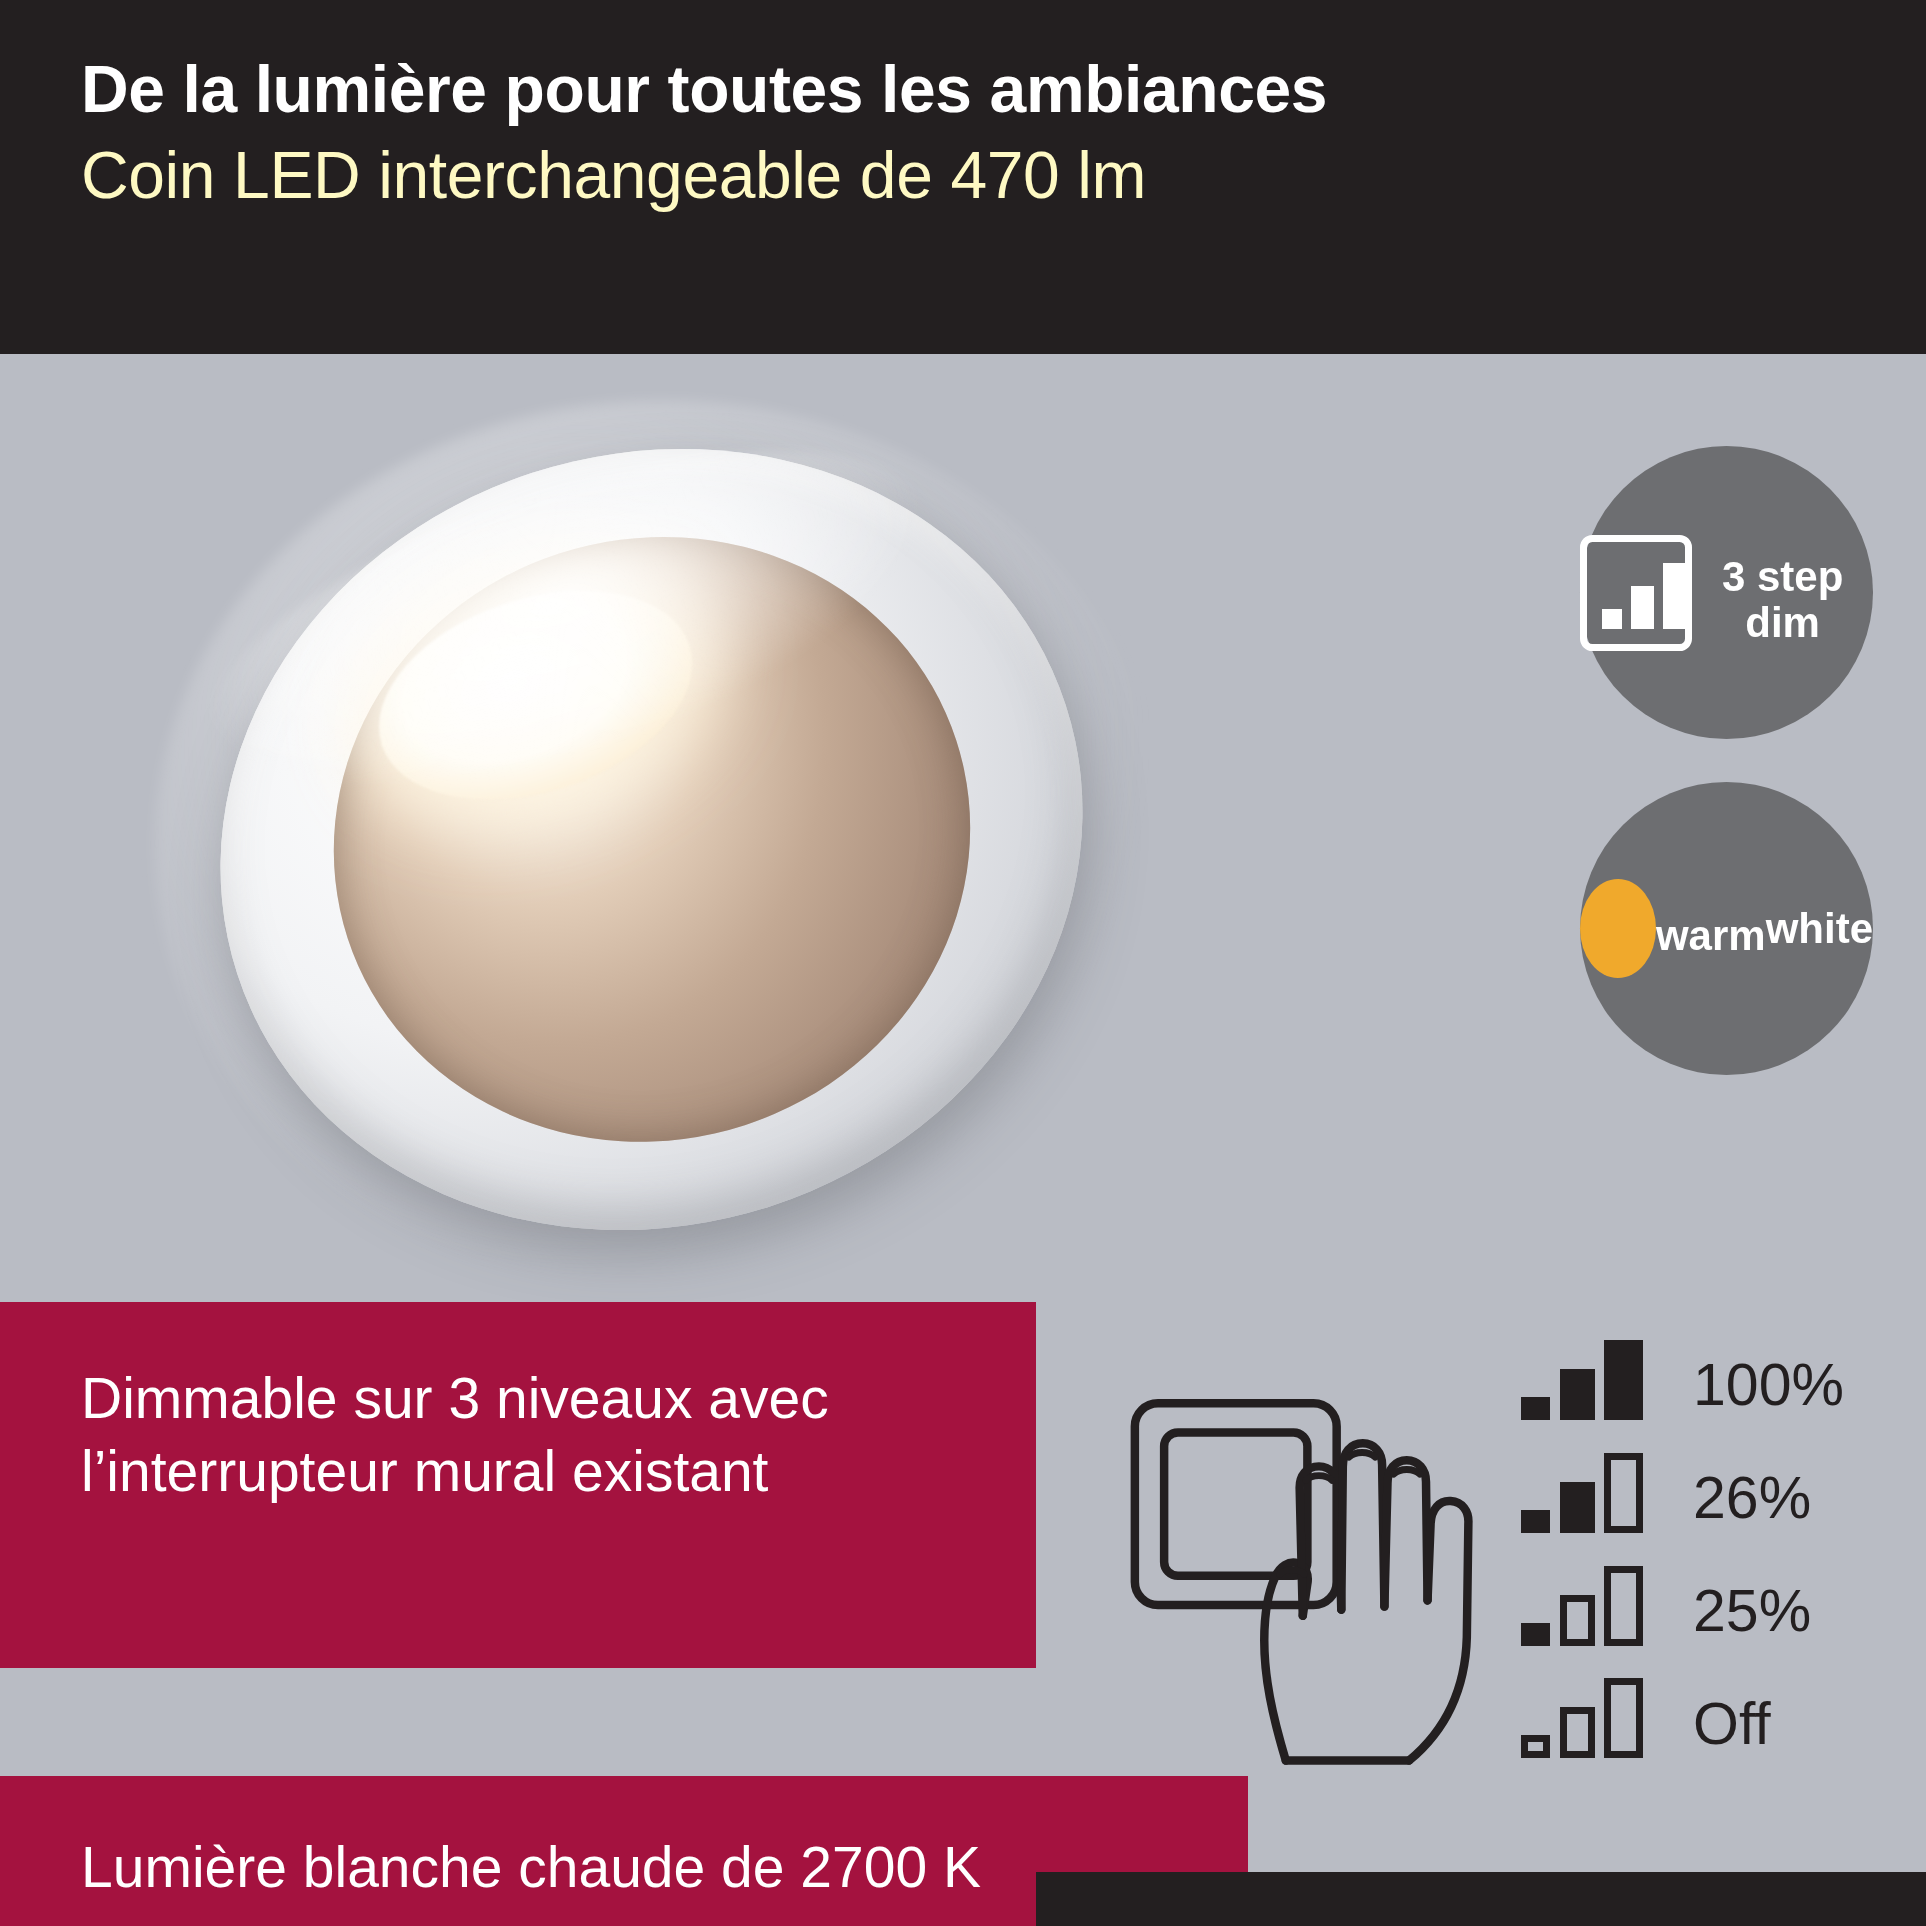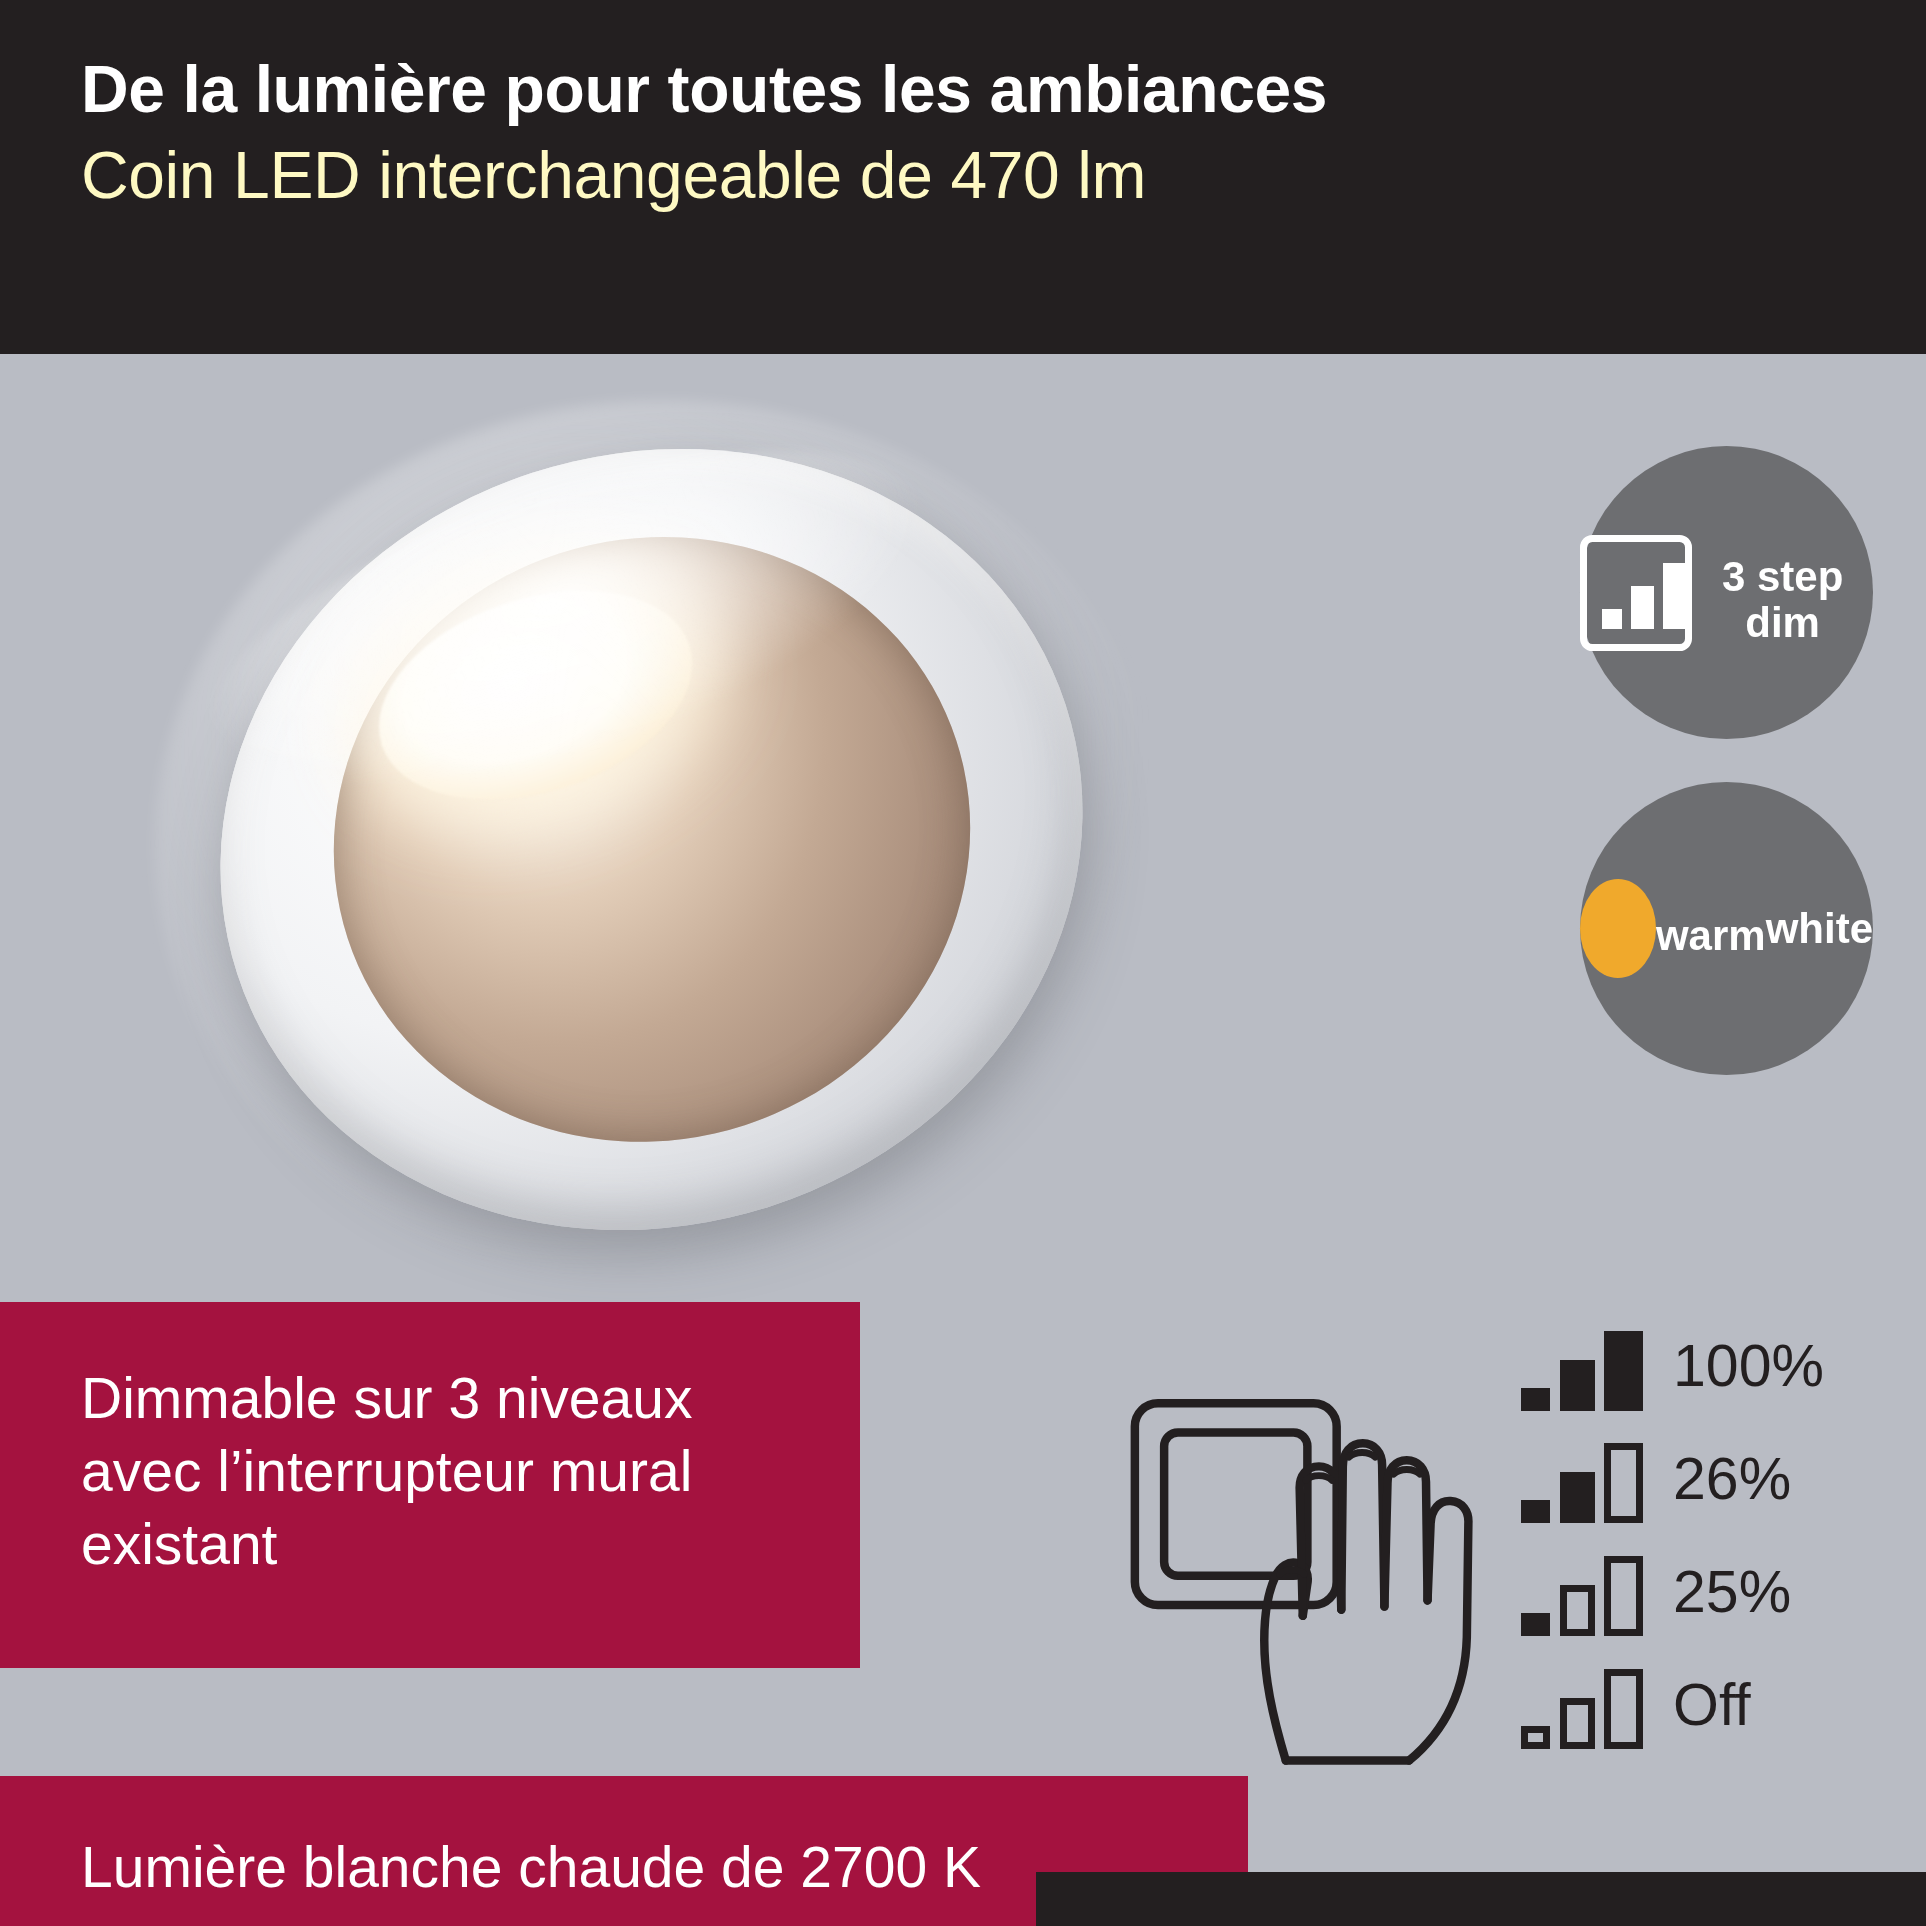--- a/index.html
+++ b/index.html
@@ -190,21 +190,21 @@
   
   .red-box {
     position: absolute;
     background: #a4123f;
     color: #ffffff;
     box-sizing: border-box;
   }
   .red-box-1 {
     left: 0;
     top: 1302px;
-    width: 860px;
+    width: 1036px;
     height: 366px;
     padding: 60px 69px 0 81px;
   }
   .red-box-2 {
     left: 0;
     top: 1776px;
     width: 1248px;
     height: 208px;
     padding: 55px 69px 0 81px;
   }
@@ -236,23 +236,24 @@
 
   
   .dim-list {
     position: absolute;
     left: 1518px;
     top: 1318px;
     width: 401px;
   }
   .dim-row {
     display: flex;
-    align-items: center;
+    align-items: flex-end;
     height: 102px;
     margin-bottom: 10.8px;
+    gap: 20px;
   }
   .dim-bars {
     width: 129px;
     height: 83px;
     position: relative;
     margin-right: 26px;
   }
   .dim-bars span {
     position: absolute;
     bottom: 0;

